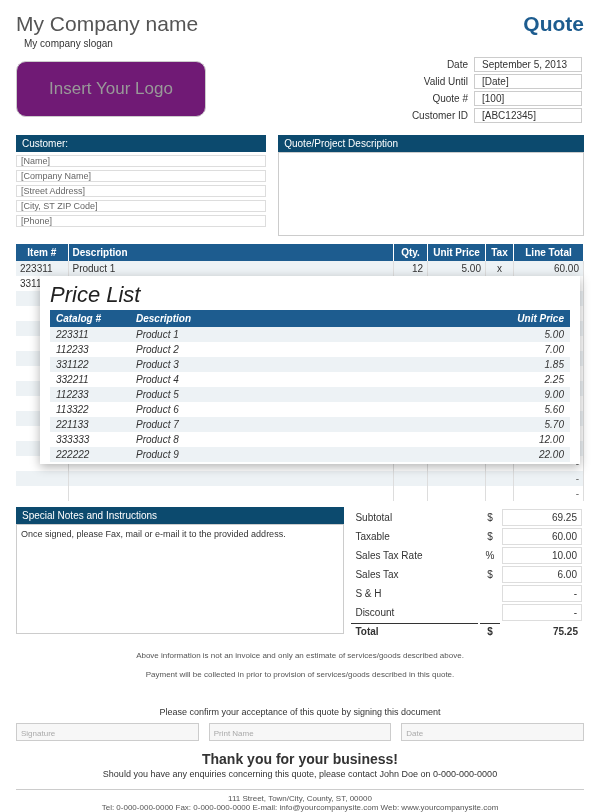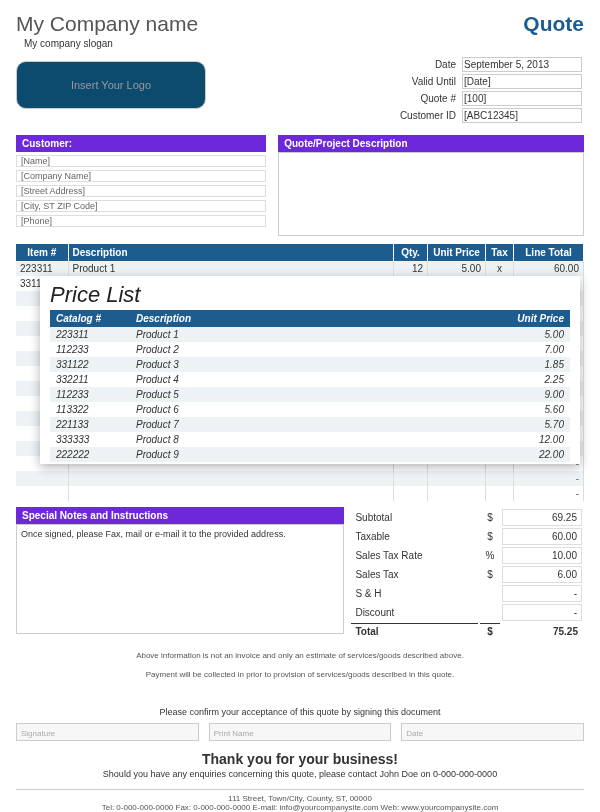--- a/index.html
+++ b/index.html
@@ -2,28 +2,28 @@
 <html><head>
 <meta charset="utf-8">
 <style>
 * { box-sizing: border-box; margin: 0; padding: 0; }
 body { font-family: Arial, sans-serif; font-size: 10px; color: #333; width: 600px; padding: 12px 16px; background: #fff; }
 .header { display: flex; justify-content: space-between; align-items: flex-start; margin-bottom: 6px; }
 .company-name { font-size: 21px; color: #555; font-weight: 400; }
 .company-slogan { font-size: 10px; color: #333; margin-top: 2px; margin-left: 8px; }
 .quote-title { font-size: 21px; font-weight: bold; color: #1d5c8f; }
 .meta-row { display: flex; justify-content: space-between; align-items: flex-start; margin-bottom: 10px; }
-.logo-box { width: 190px; height: 48px; background: #0c4a6e; border: 1px solid #ccc; border-radius: 10px; display: flex; align-items: center; justify-content: center; color: #999; font-size: 11px; margin-top: 6px; }
+.logo-box { width: 190px; height: 56px; background: #701a75; border: 1px solid #ccc; border-radius: 10px; display: flex; align-items: center; justify-content: center; color: #999; font-size: 17px; margin-top: 6px; }
 .meta-table { font-size: 10px; }
 .meta-table td { padding: 1px 4px; }
 .meta-table td:first-child { text-align: right; }
-.meta-table td:last-child { border: 1px solid #ccc; width: 120px; padding-left: 1px; }
+.meta-table td:last-child { border: 1px solid #ccc; width: 108px; padding-left: 7px; }
 .section-row { display: flex; gap: 12px; margin-bottom: 8px; }
 .section-col { flex: 1; }
-.section-header { background: #6d28d9; color: #fff; font-weight: bold; padding: 3px 6px; font-size: 10px; }
+.section-header { background: #0c4a6e; color: #fff; font-weight: normal; padding: 3px 6px; font-size: 10px; }
 .customer-fields div { border: 1px solid #ddd; padding: 0 4px; margin-top: 3px; font-size: 9px; color: #666; }
 .desc-box { border: 1px solid #ccc; height: 84px; }
 .items-table { width: 100%; border-collapse: collapse; font-size: 10px; }
 .items-table th { background: #1d5c8f; color: #fff; font-weight: bold; padding: 3px 4px; text-align: center; border-right: 1px solid #fff; }
 .items-table th.desc { text-align: left; }
 .items-table td { padding: 2px 4px; border-right: 1px solid #ddd; height: 14px; }
 .items-table tr:nth-child(odd) td { background: #edf2f5; }
 .items-table tr:nth-child(even) td { background: #fff; }
 .items-table td.num { text-align: right; }
 .items-table td.ctr { text-align: center; }

